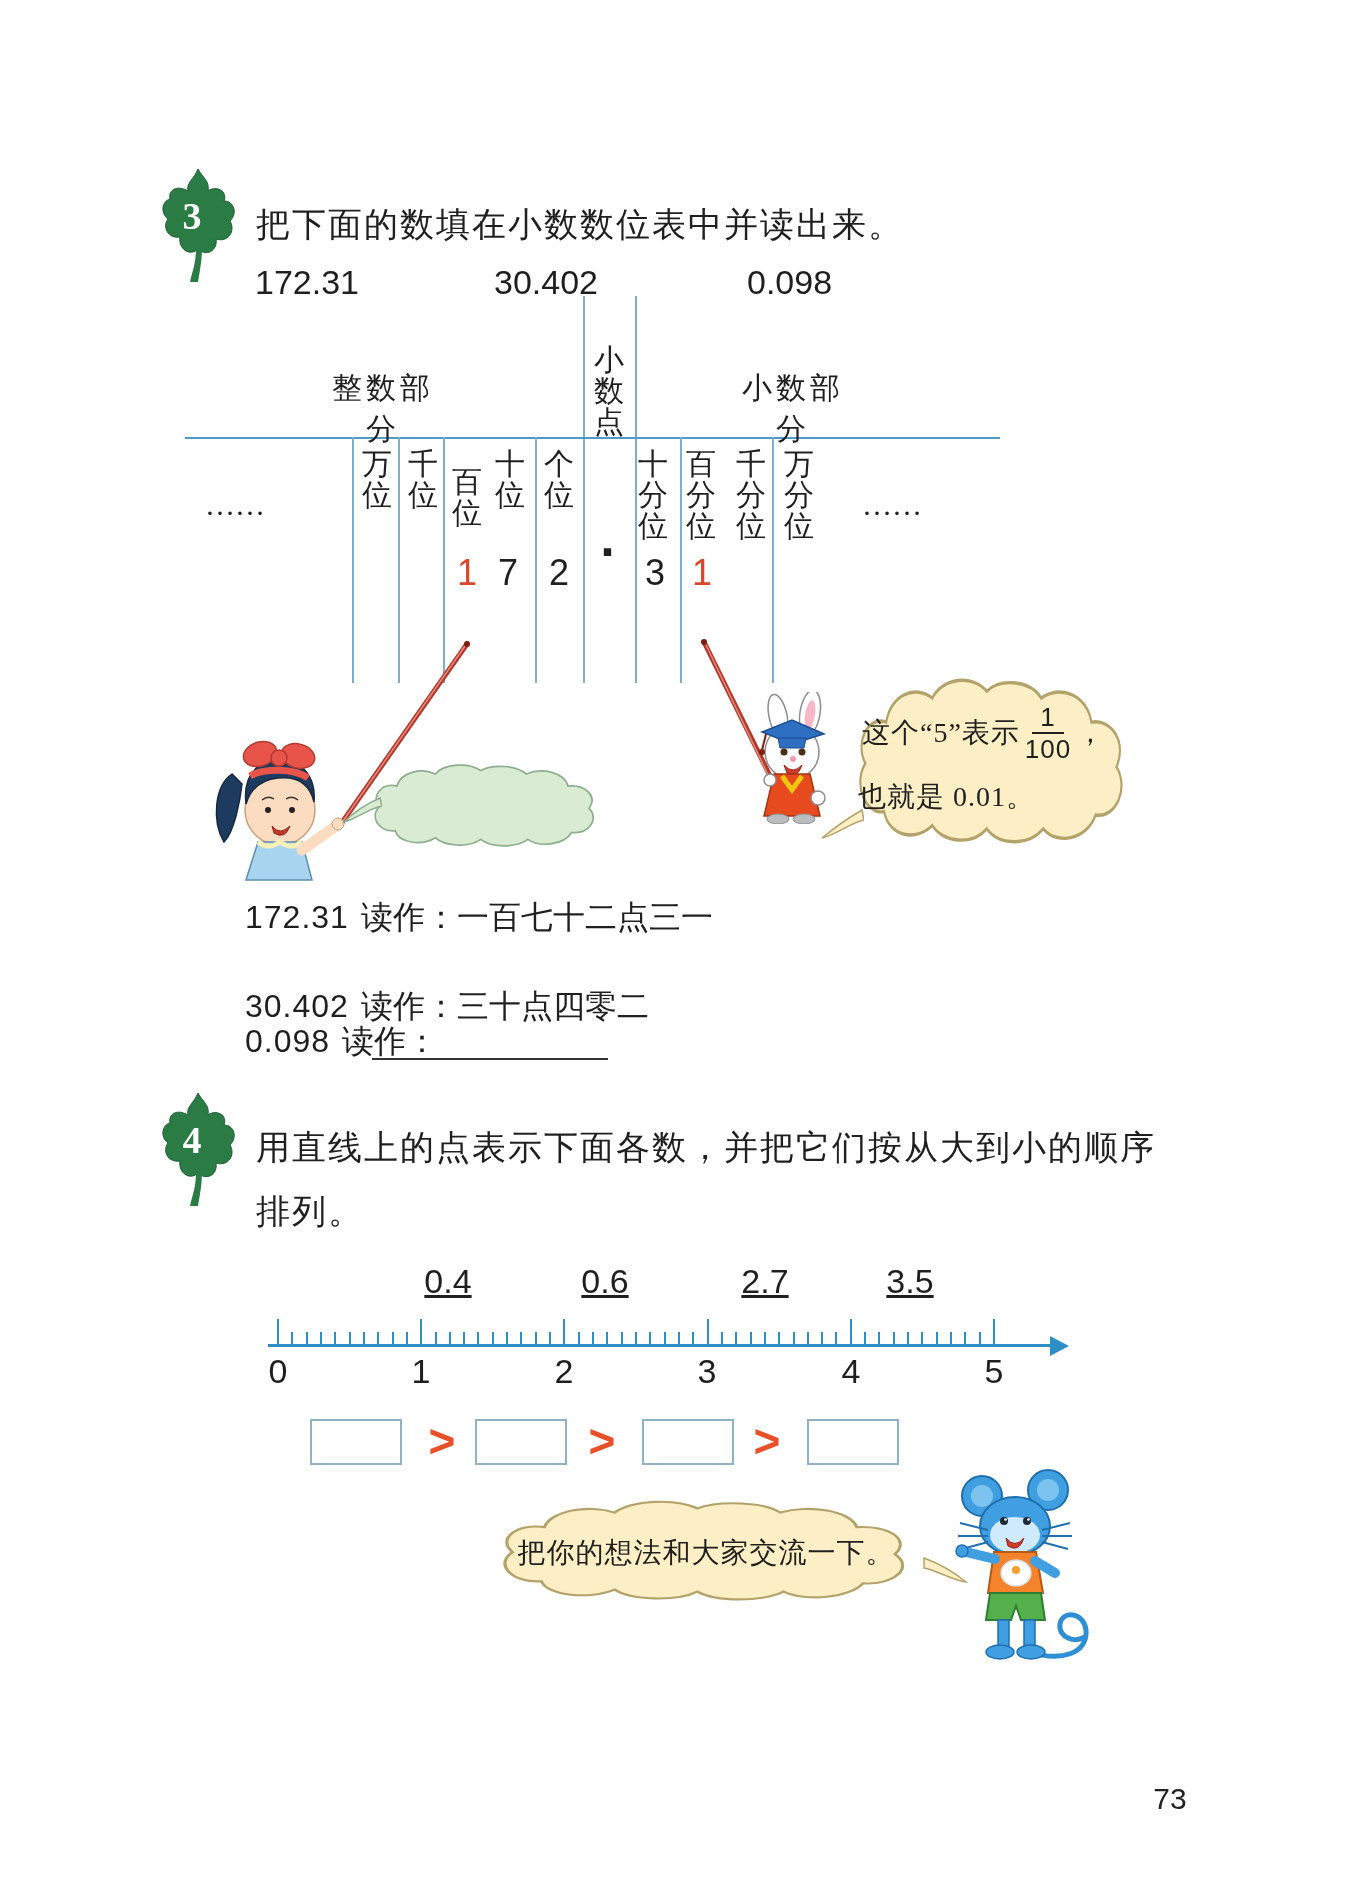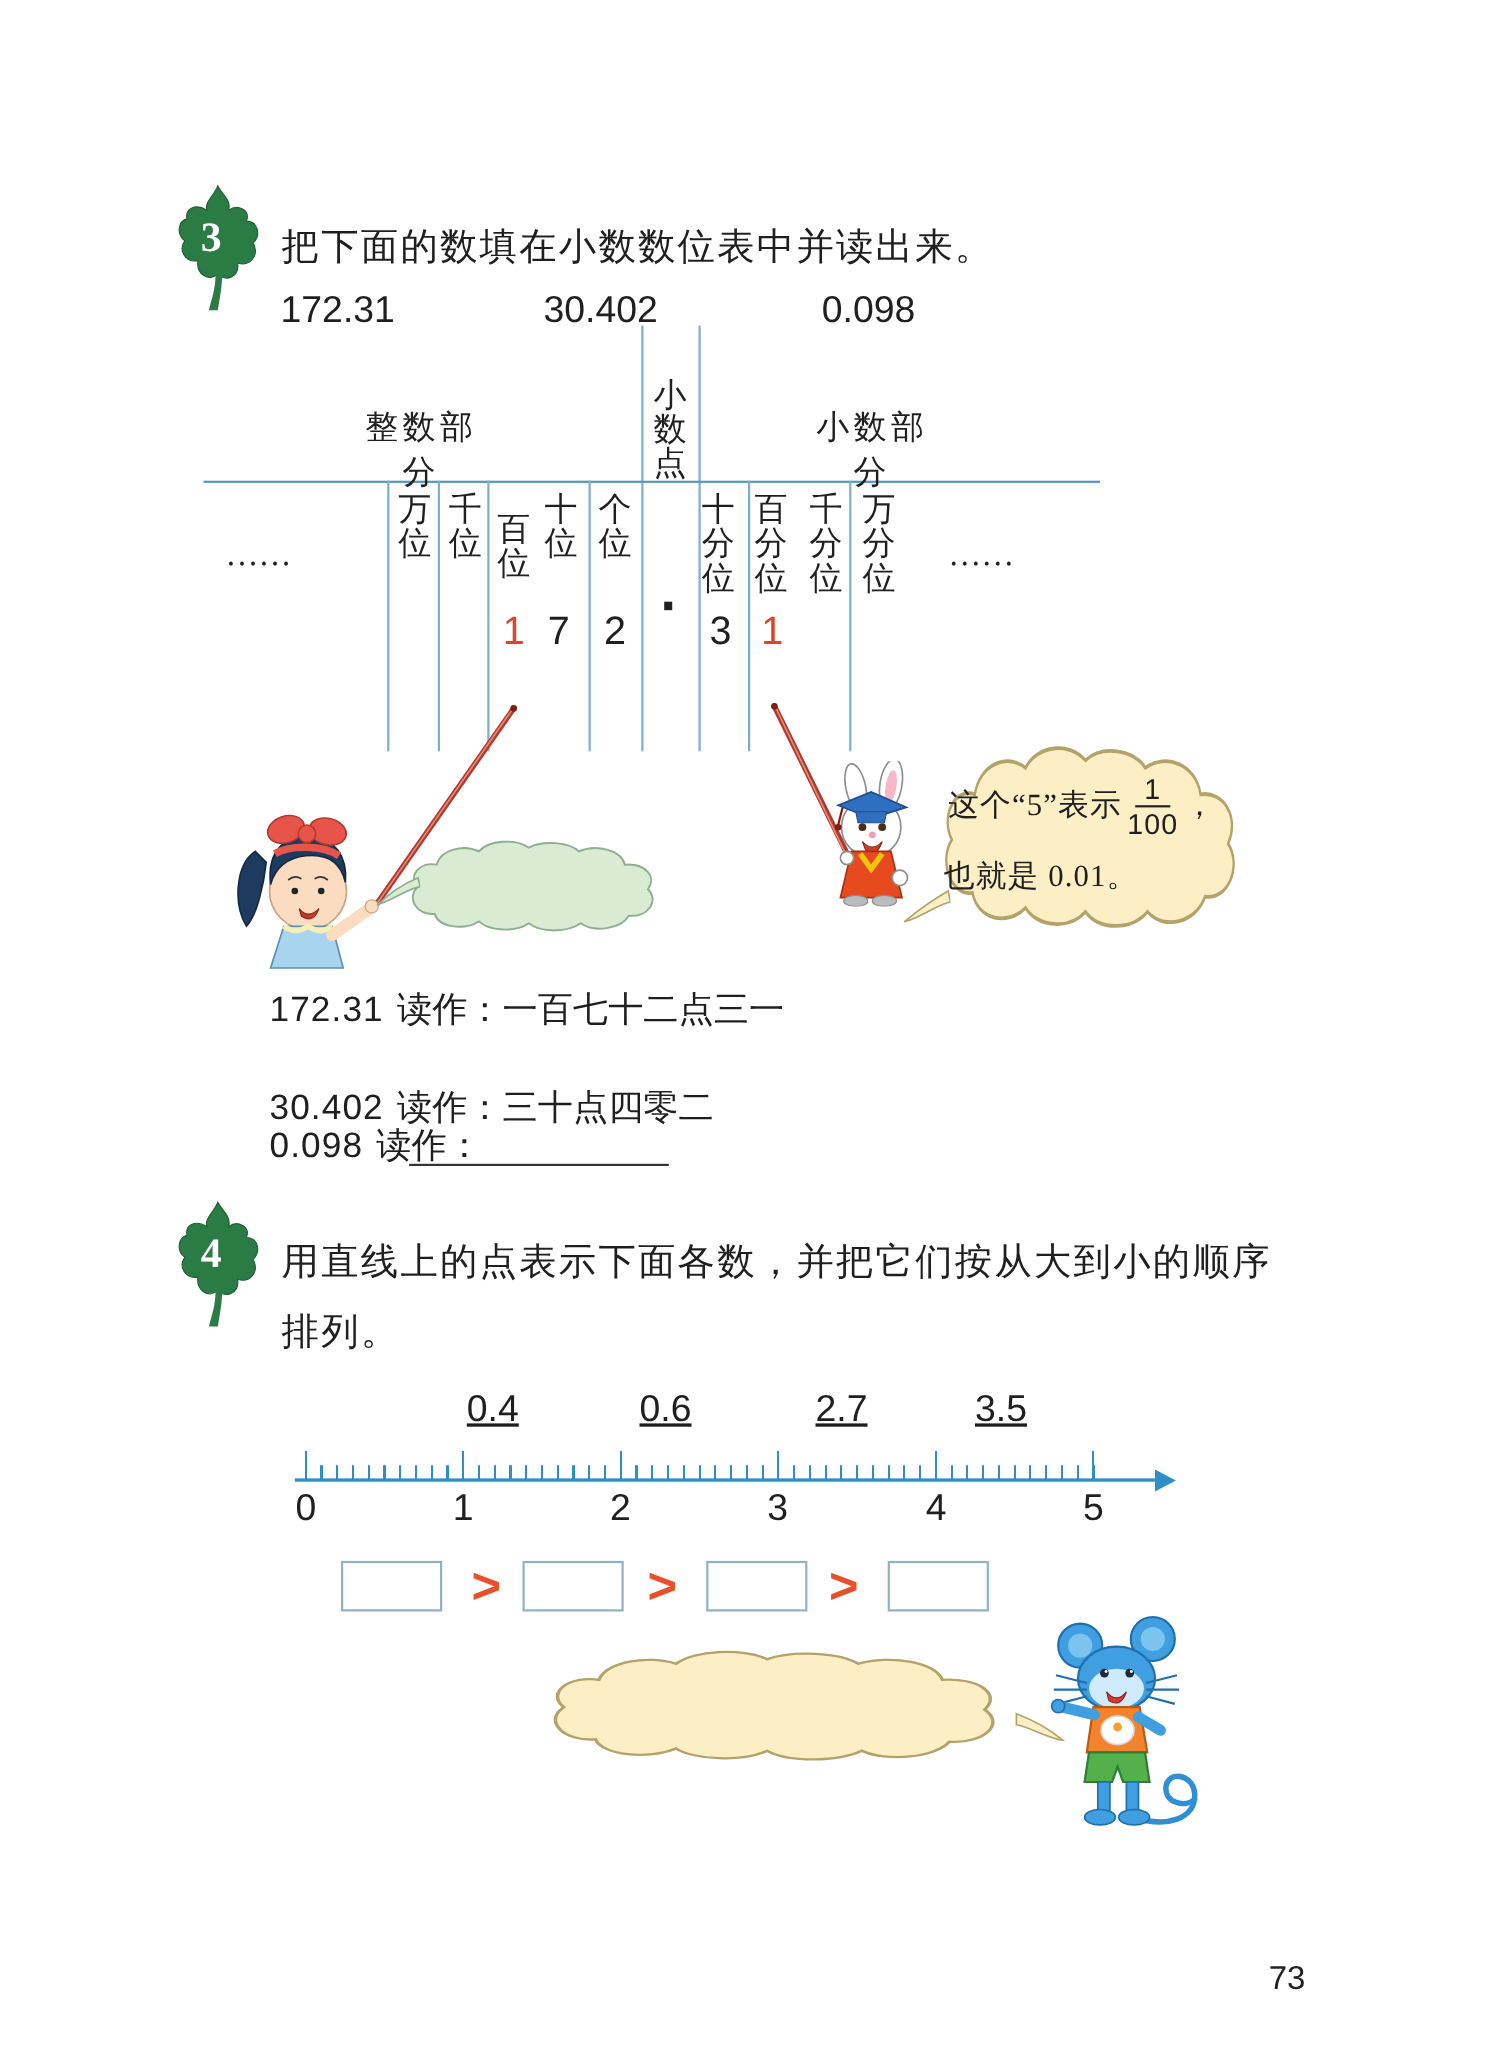--- a/index.html
+++ b/index.html
@@ -257,20 +257,21 @@
   <div class="ans-box" style="left:642px;"></div>
   <span class="gt" style="left:747px;">&gt;</span>
   <div class="ans-box" style="left:807px;"></div>
 
   <svg class="abs" style="left:468px;top:1498px;overflow:visible;" width="478" height="104" viewBox="0 0 300 100" preserveAspectRatio="none">
     <path d="M28,52 C18,40 30,24 48,28 C52,12 76,6 92,14 C102,2 130,0 144,10 C158,2 186,4 196,14 C214,6 240,12 244,28 C264,26 278,40 268,54 C280,66 268,84 248,82 C240,96 212,100 198,90 C184,100 156,100 144,90 C130,100 102,98 92,88 C76,98 50,94 46,80 C28,82 16,64 28,52 Z" fill="#FCEFC5" stroke="#b3a269" stroke-width="2"></path>
   </svg>
   <svg class="abs" style="left:922px;top:1556px;" width="46" height="30">
     <path d="M2,2 C18,8 32,16 44,26 C30,24 14,14 2,12 Z" fill="#FCEFC5" stroke="#b3a269" stroke-width="1.5"></path>
   </svg>
+  <div class="bubble-text hand" style="left:496px;top:1536px;width:420px;">把你的想法和大家交流一下。</div>
 
   <svg class="abs" style="left:938px;top:1460px;" width="155" height="210" viewBox="0 0 155 210">
     <path d="M92,192 C122,202 150,194 148,170 C146,152 124,150 122,164 C120,178 138,184 148,176" fill="none" stroke="#2f8fd4" stroke-width="5" stroke-linecap="round"></path>
     <circle cx="44" cy="36" r="20" fill="#3f9fe0" stroke="#1f6fae" stroke-width="2"></circle>
     <circle cx="44" cy="36" r="11" fill="#7cc4ef"></circle>
     <circle cx="110" cy="30" r="20" fill="#3f9fe0" stroke="#1f6fae" stroke-width="2"></circle>
     <circle cx="110" cy="30" r="11" fill="#7cc4ef"></circle>
     <ellipse cx="77" cy="66" rx="35" ry="29" fill="#3f9fe0" stroke="#1f6fae" stroke-width="2"></ellipse>
     <ellipse cx="77" cy="75" rx="25" ry="18" fill="#cfeafc"></ellipse>
     <circle cx="66" cy="61" r="4" fill="#1b2a36"></circle>

